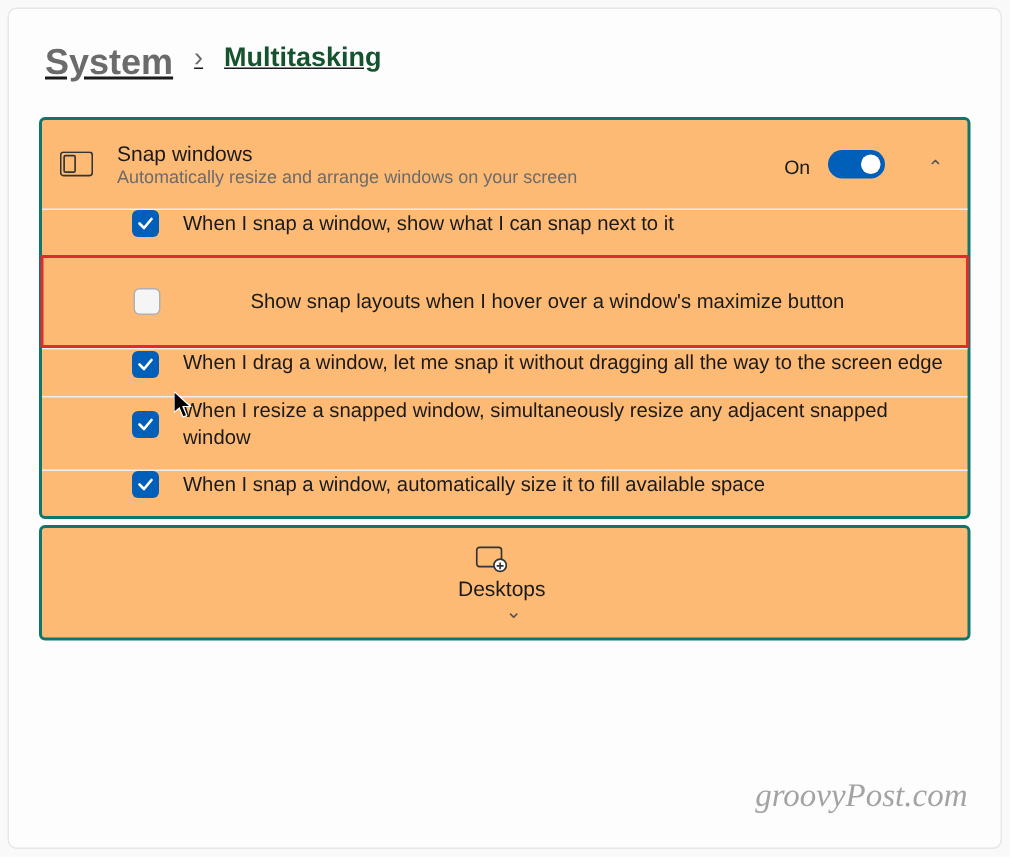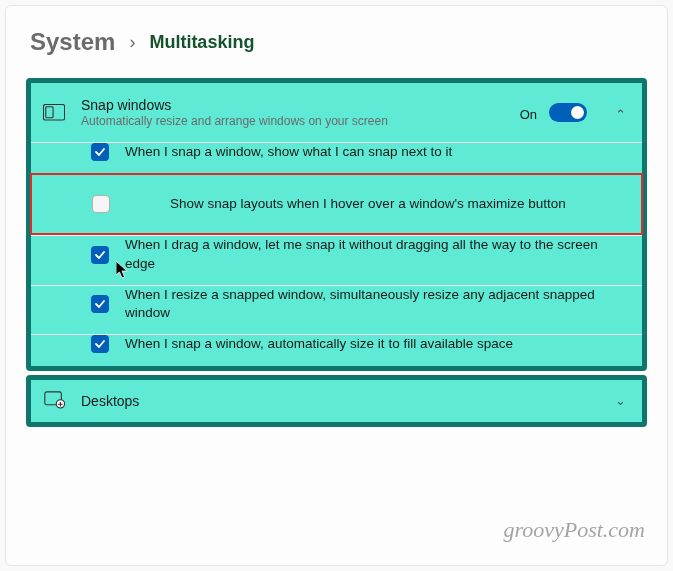--- a/index.html
+++ b/index.html
@@ -21,44 +21,45 @@
     border: 1px solid #e6e6e6;
     border-radius: 6px;
     width: 663px;
     height: 561px;
     padding: 22px 20px 12px 20px;
     position: relative;
     overflow: hidden;
   }
   .breadcrumb {
     display: flex;
-    align-items: center;
+    align-items: flex-start;
     gap: 14px;
     margin-bottom: 22px;
     padding-left: 4px;
+    text-decoration: underline;
   }
   .bc-parent {
     font-size: 24px;
     font-weight: 600;
     color: #6b6b6b;
   }
   .bc-sep {
     font-size: 18px;
     color: #6b6b6b;
     font-weight: 300;
   }
   .bc-current {
     font-size: 18px;
     font-weight: 600;
     color: #14532d;
   }
   .card {
-    border: 5px solid #0f766e;
+    border: 2px solid #0f766e;
     border-radius: 4px;
-    background: #5eead4;
+    background: #fdba74;
     margin-bottom: 4px;
   }
   .card-header {
     display: flex;
     align-items: center;
     padding: 14px 16px 14px 12px;
   }
   .card-icon {
     width: 22px;
     height: 22px;
@@ -149,21 +150,21 @@
   .watermark {
     position: absolute;
     right: 22px;
     bottom: 22px;
     font-family: Georgia, "Times New Roman", serif;
     font-style: italic;
     font-size: 22px;
     color: rgba(90,90,90,0.55);
     pointer-events: none;
   }
-  .desktops-card .card-header { padding: 10px 16px 10px 12px; }
+  .desktops-card .card-header { padding: 10px 16px 10px 12px; flex-direction: column; }
 </style>
 </head>
 <body>
 
 <div class="container">
   <div class="inner">
     <div class="breadcrumb">
       <span class="bc-parent">System</span>
       <span class="bc-sep">›</span>
       <span class="bc-current">Multitasking</span>

